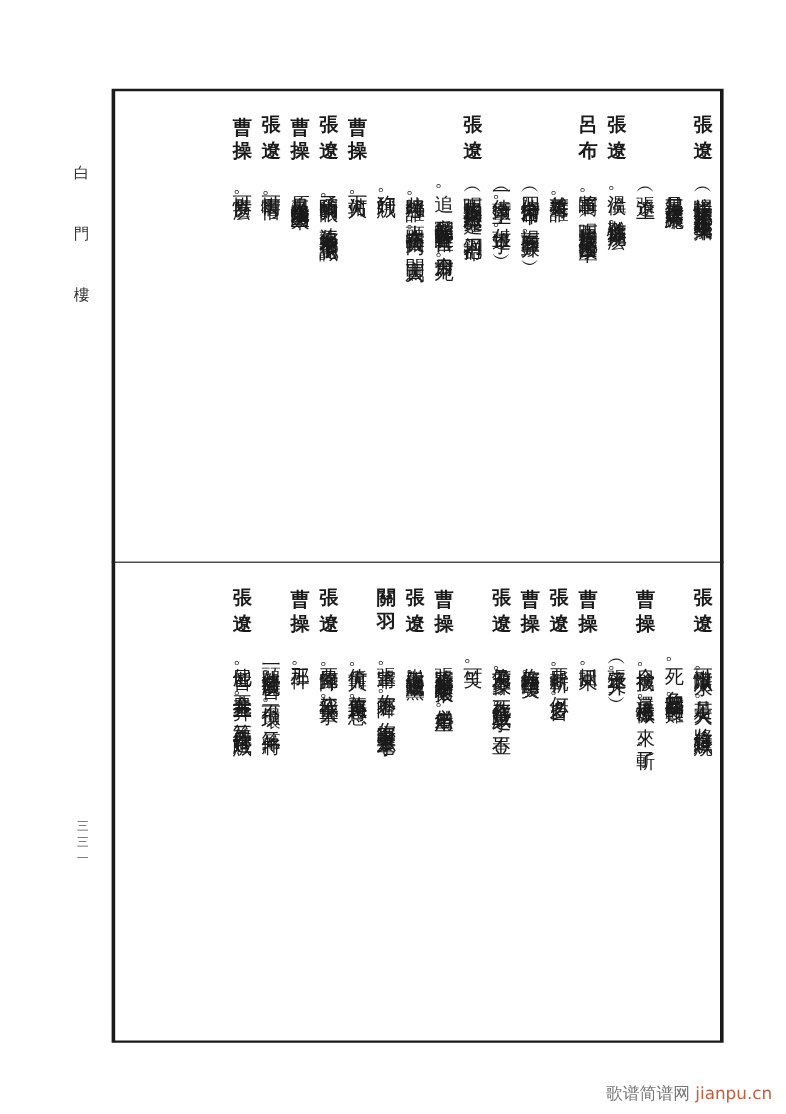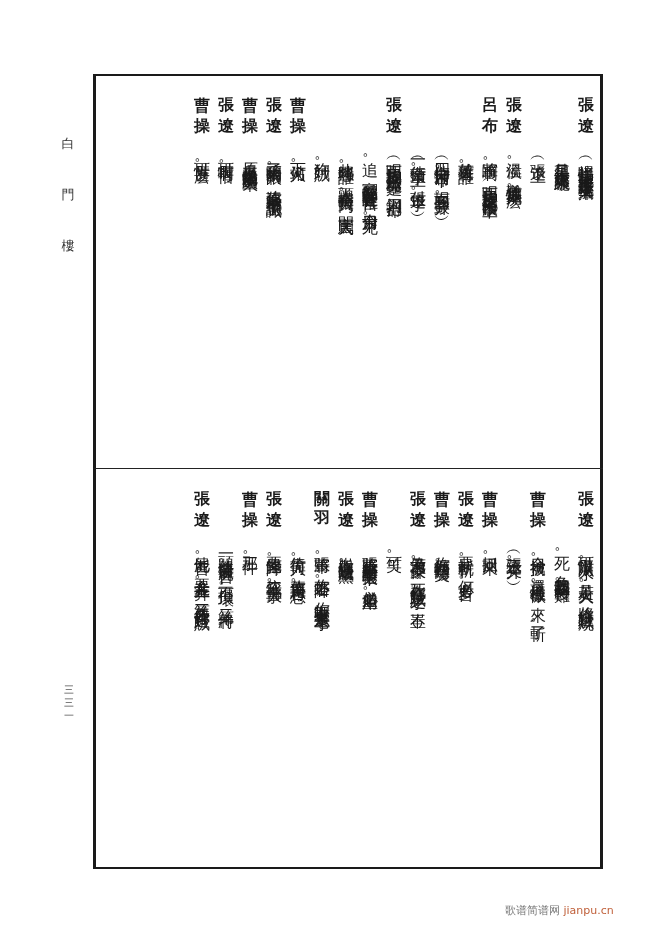--- a/index.html
+++ b/index.html
@@ -15,21 +15,21 @@
   .divider { position:absolute; left:93px; top:468px; width:510px; height:0;
     border-top:1.5px solid #222; }
   .panel { position:absolute; left:98px; width:500px; display:flex; flex-direction:row-reverse; }
   .panel.top { top:84px; height:382px; }
   .panel.bottom { top:478px; height:386px; }
   .col { position:relative; width:24px; height:100%; }
   .speaker { position:absolute; top:0; left:0; width:24px; font-size:16px; font-weight:bold;
     writing-mode:vertical-rl; line-height:24px; letter-spacing:20px; }
   .line { position:absolute; top:66px; left:0; width:24px; font-size:16px;
     writing-mode:vertical-rl; line-height:24px; letter-spacing:1.5px; white-space:nowrap; }
-  .watermark { position:absolute; left:505px; top:903px; font-size:11px; color:#777;
+  .watermark { position:absolute; left:505px; top:903px; font-size:14px; color:#777;
     font-family:"DejaVu Sans","Liberation Sans",sans-serif; }
   .watermark .url { color:#c0603a; }
 </style>
 </head>
 <body>
 
 <div class="margin-title">
   <span>白</span>
   <span>門</span>
   <span>樓</span>

